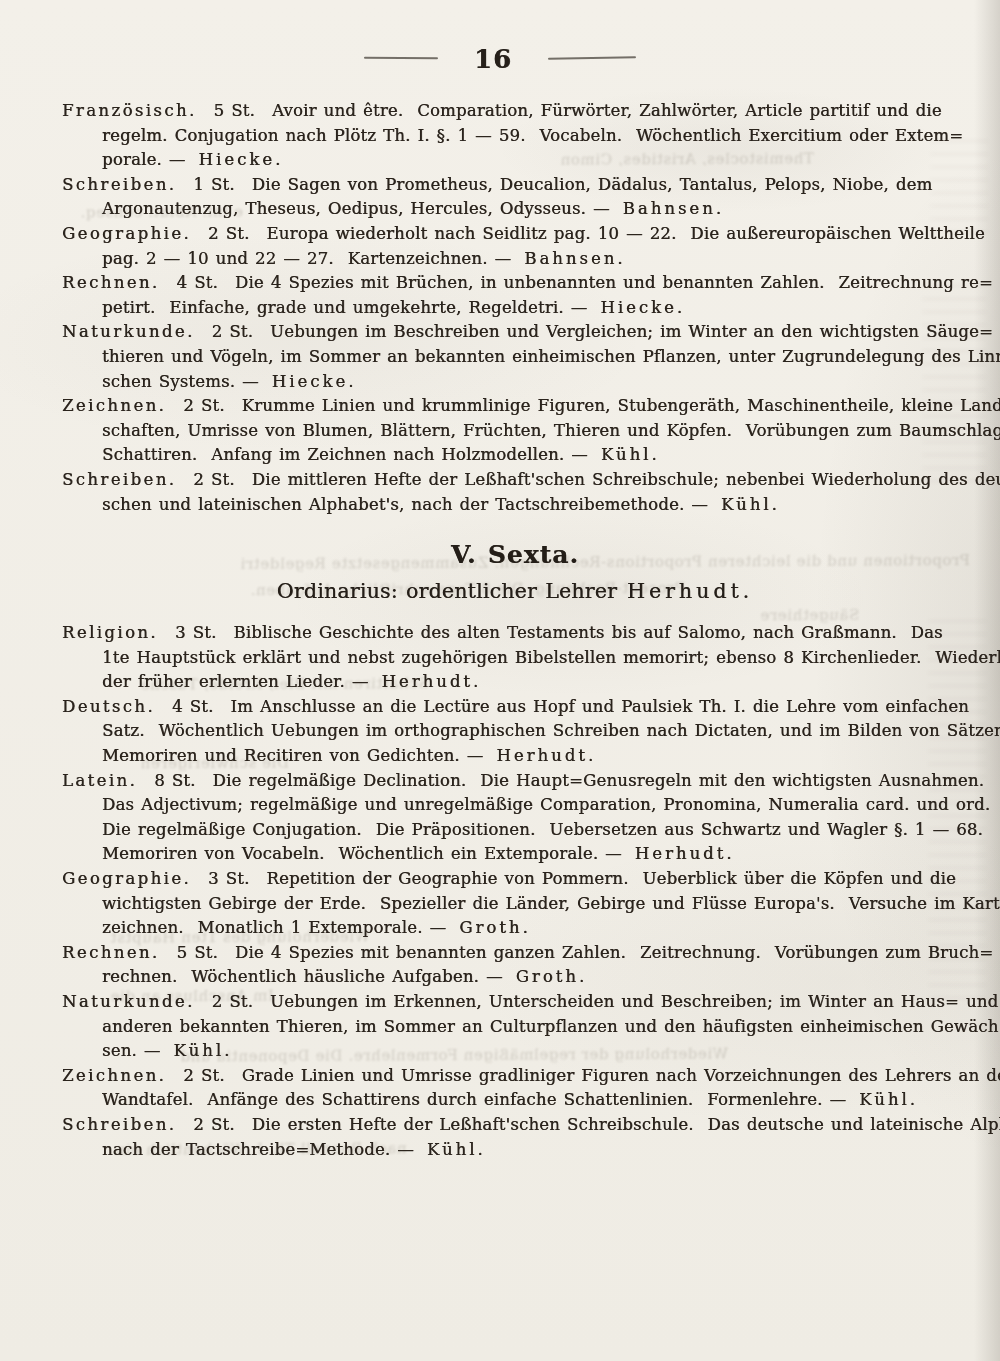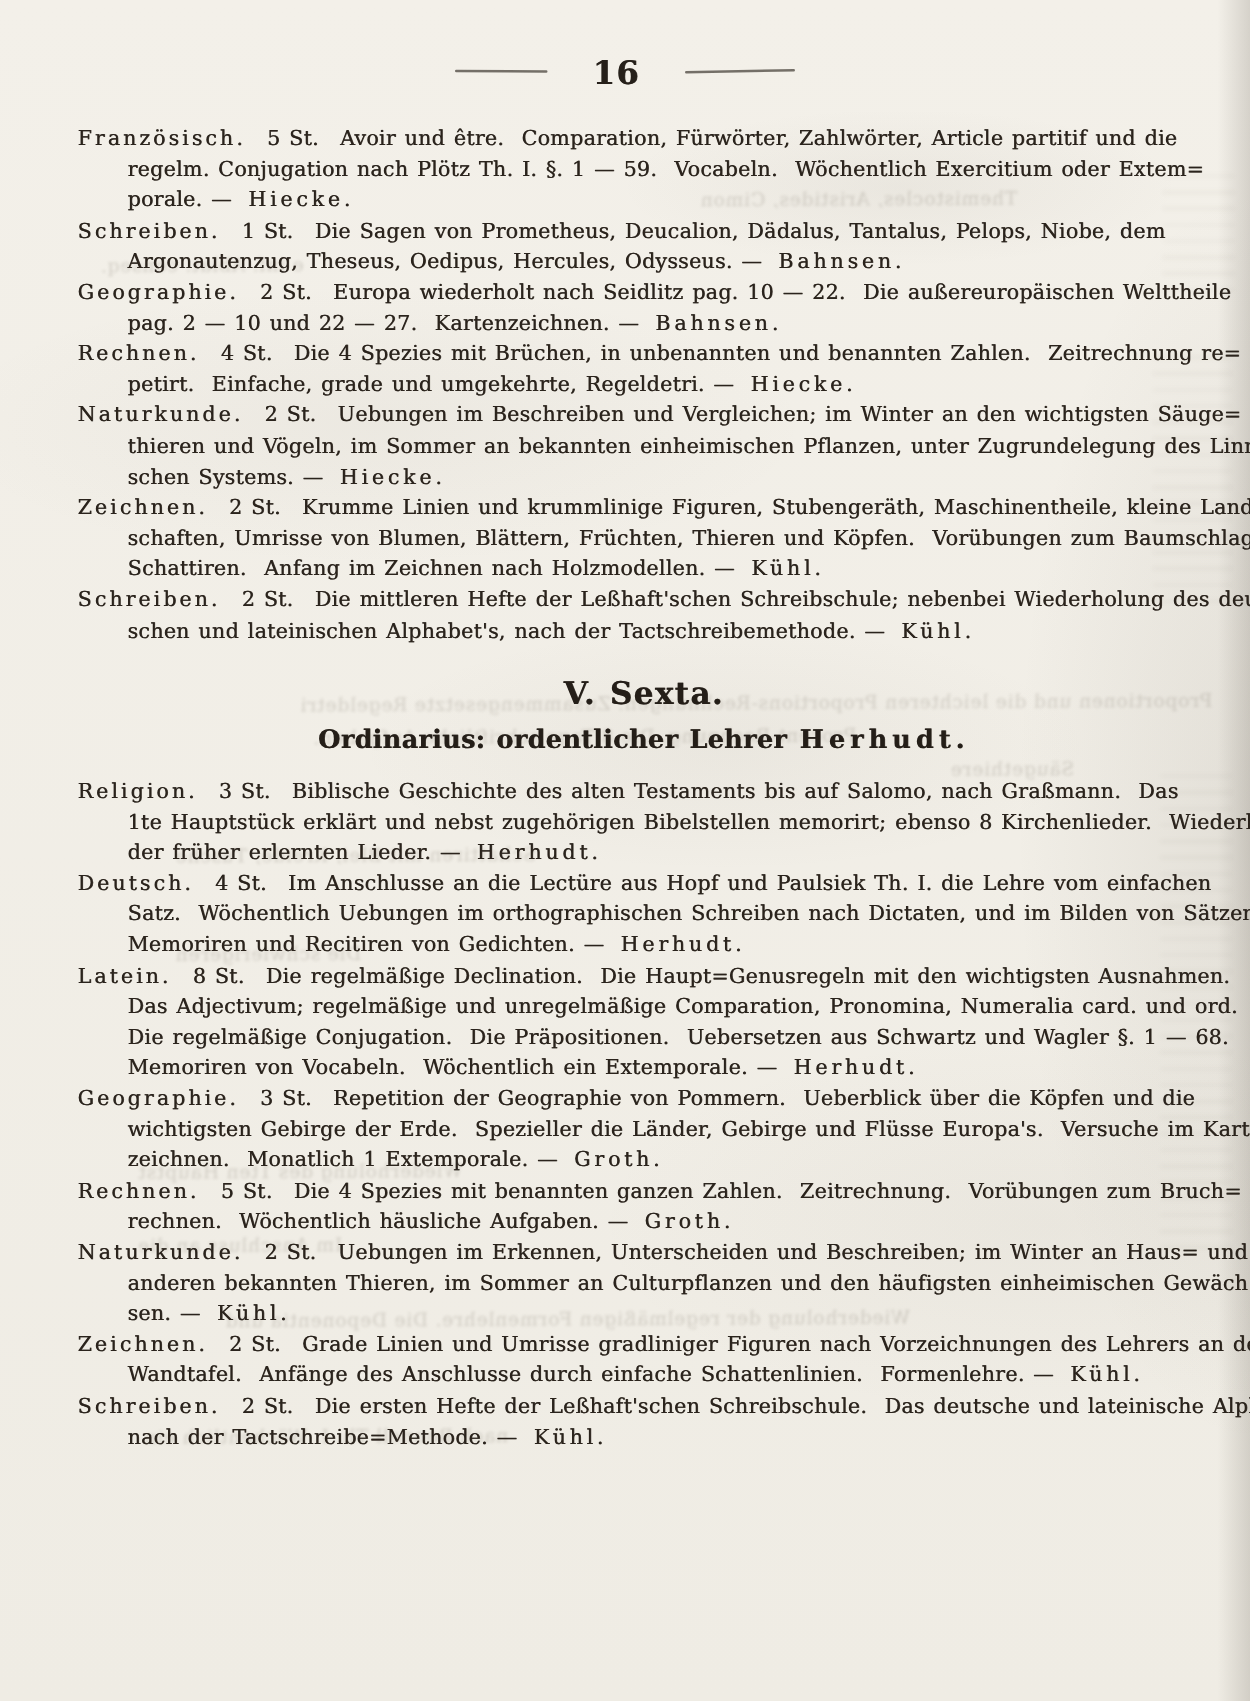--- a/index.html
+++ b/index.html
@@ -52,21 +52,21 @@
   .line.cont{padding-left:40px;}
   .subject{letter-spacing:2.4px;margin-right:17px;}
   .hours{margin-right:17px;}
   .body-text{white-space:pre;}
   .teacher{letter-spacing:3px;margin-left:13px;}
   .section-heading{
     text-align:center;font-weight:bold;font-size:25px;line-height:36px;
     margin-top:20px;letter-spacing:1px;color:#241e18;
   }
   .section-subheading{
-    text-align:center;font-weight:bold;font-size:20.5px;line-height:28px;
+    text-align:center;font-weight:normal;font-size:20.5px;line-height:28px;
     margin:4px 0 16px 0;color:#241e18;
   }
   .sub-teacher{letter-spacing:4px;margin-left:10px;}
   
   .ghost-layer{position:absolute;inset:0;pointer-events:none;}
   .ghost{
     position:absolute;white-space:nowrap;color:#6f675a;opacity:.24;
     transform:scaleX(-1) rotate(.3deg);filter:blur(1.2px);
     font-size:15px;letter-spacing:.6px;
   }
@@ -162,20 +162,20 @@
         <span class="line first"><span class="subject">Rechnen.</span><span class="hours">5 St.</span><span class="body-text">Die 4 Spezies mit benannten ganzen Zahlen.  Zeitrechnung.  Vorübungen zum Bruch=</span></span>
         <span class="line cont"><span class="body-text">rechnen.  Wöchentlich häusliche Aufgaben. —</span><span class="teacher">Groth.</span></span>
       </p>
       <p class="entry">
         <span class="line first"><span class="subject">Naturkunde.</span><span class="hours">2 St.</span><span class="body-text">Uebungen im Erkennen, Unterscheiden und Beschreiben; im Winter an Haus= und</span></span>
         <span class="line cont"><span class="body-text">anderen bekannten Thieren, im Sommer an Culturpflanzen und den häufigsten einheimischen Gewäch=</span></span>
         <span class="line cont"><span class="body-text">sen. —</span><span class="teacher">Kühl.</span></span>
       </p>
       <p class="entry">
         <span class="line first"><span class="subject">Zeichnen.</span><span class="hours">2 St.</span><span class="body-text">Grade Linien und Umrisse gradliniger Figuren nach Vorzeichnungen des Lehrers an der</span></span>
-        <span class="line cont"><span class="body-text">Wandtafel.  Anfänge des Anschlusse durch einfache Schattenlinien.  Formenlehre. —</span><span class="teacher">Kühl.</span></span>
+        <span class="line cont"><span class="body-text">Wandtafel.  Anfänge des Schattirens durch einfache Schattenlinien.  Formenlehre. —</span><span class="teacher">Kühl.</span></span>
       </p>
       <p class="entry">
         <span class="line first"><span class="subject">Schreiben.</span><span class="hours">2 St.</span><span class="body-text">Die ersten Hefte der Leßhaft'schen Schreibschule.  Das deutsche und lateinische Alphabet</span></span>
         <span class="line cont"><span class="body-text">nach der Tactschreibe=Methode. —</span><span class="teacher">Kühl.</span></span>
       </p>
     </main>
 </div>
 
 </body></html>

